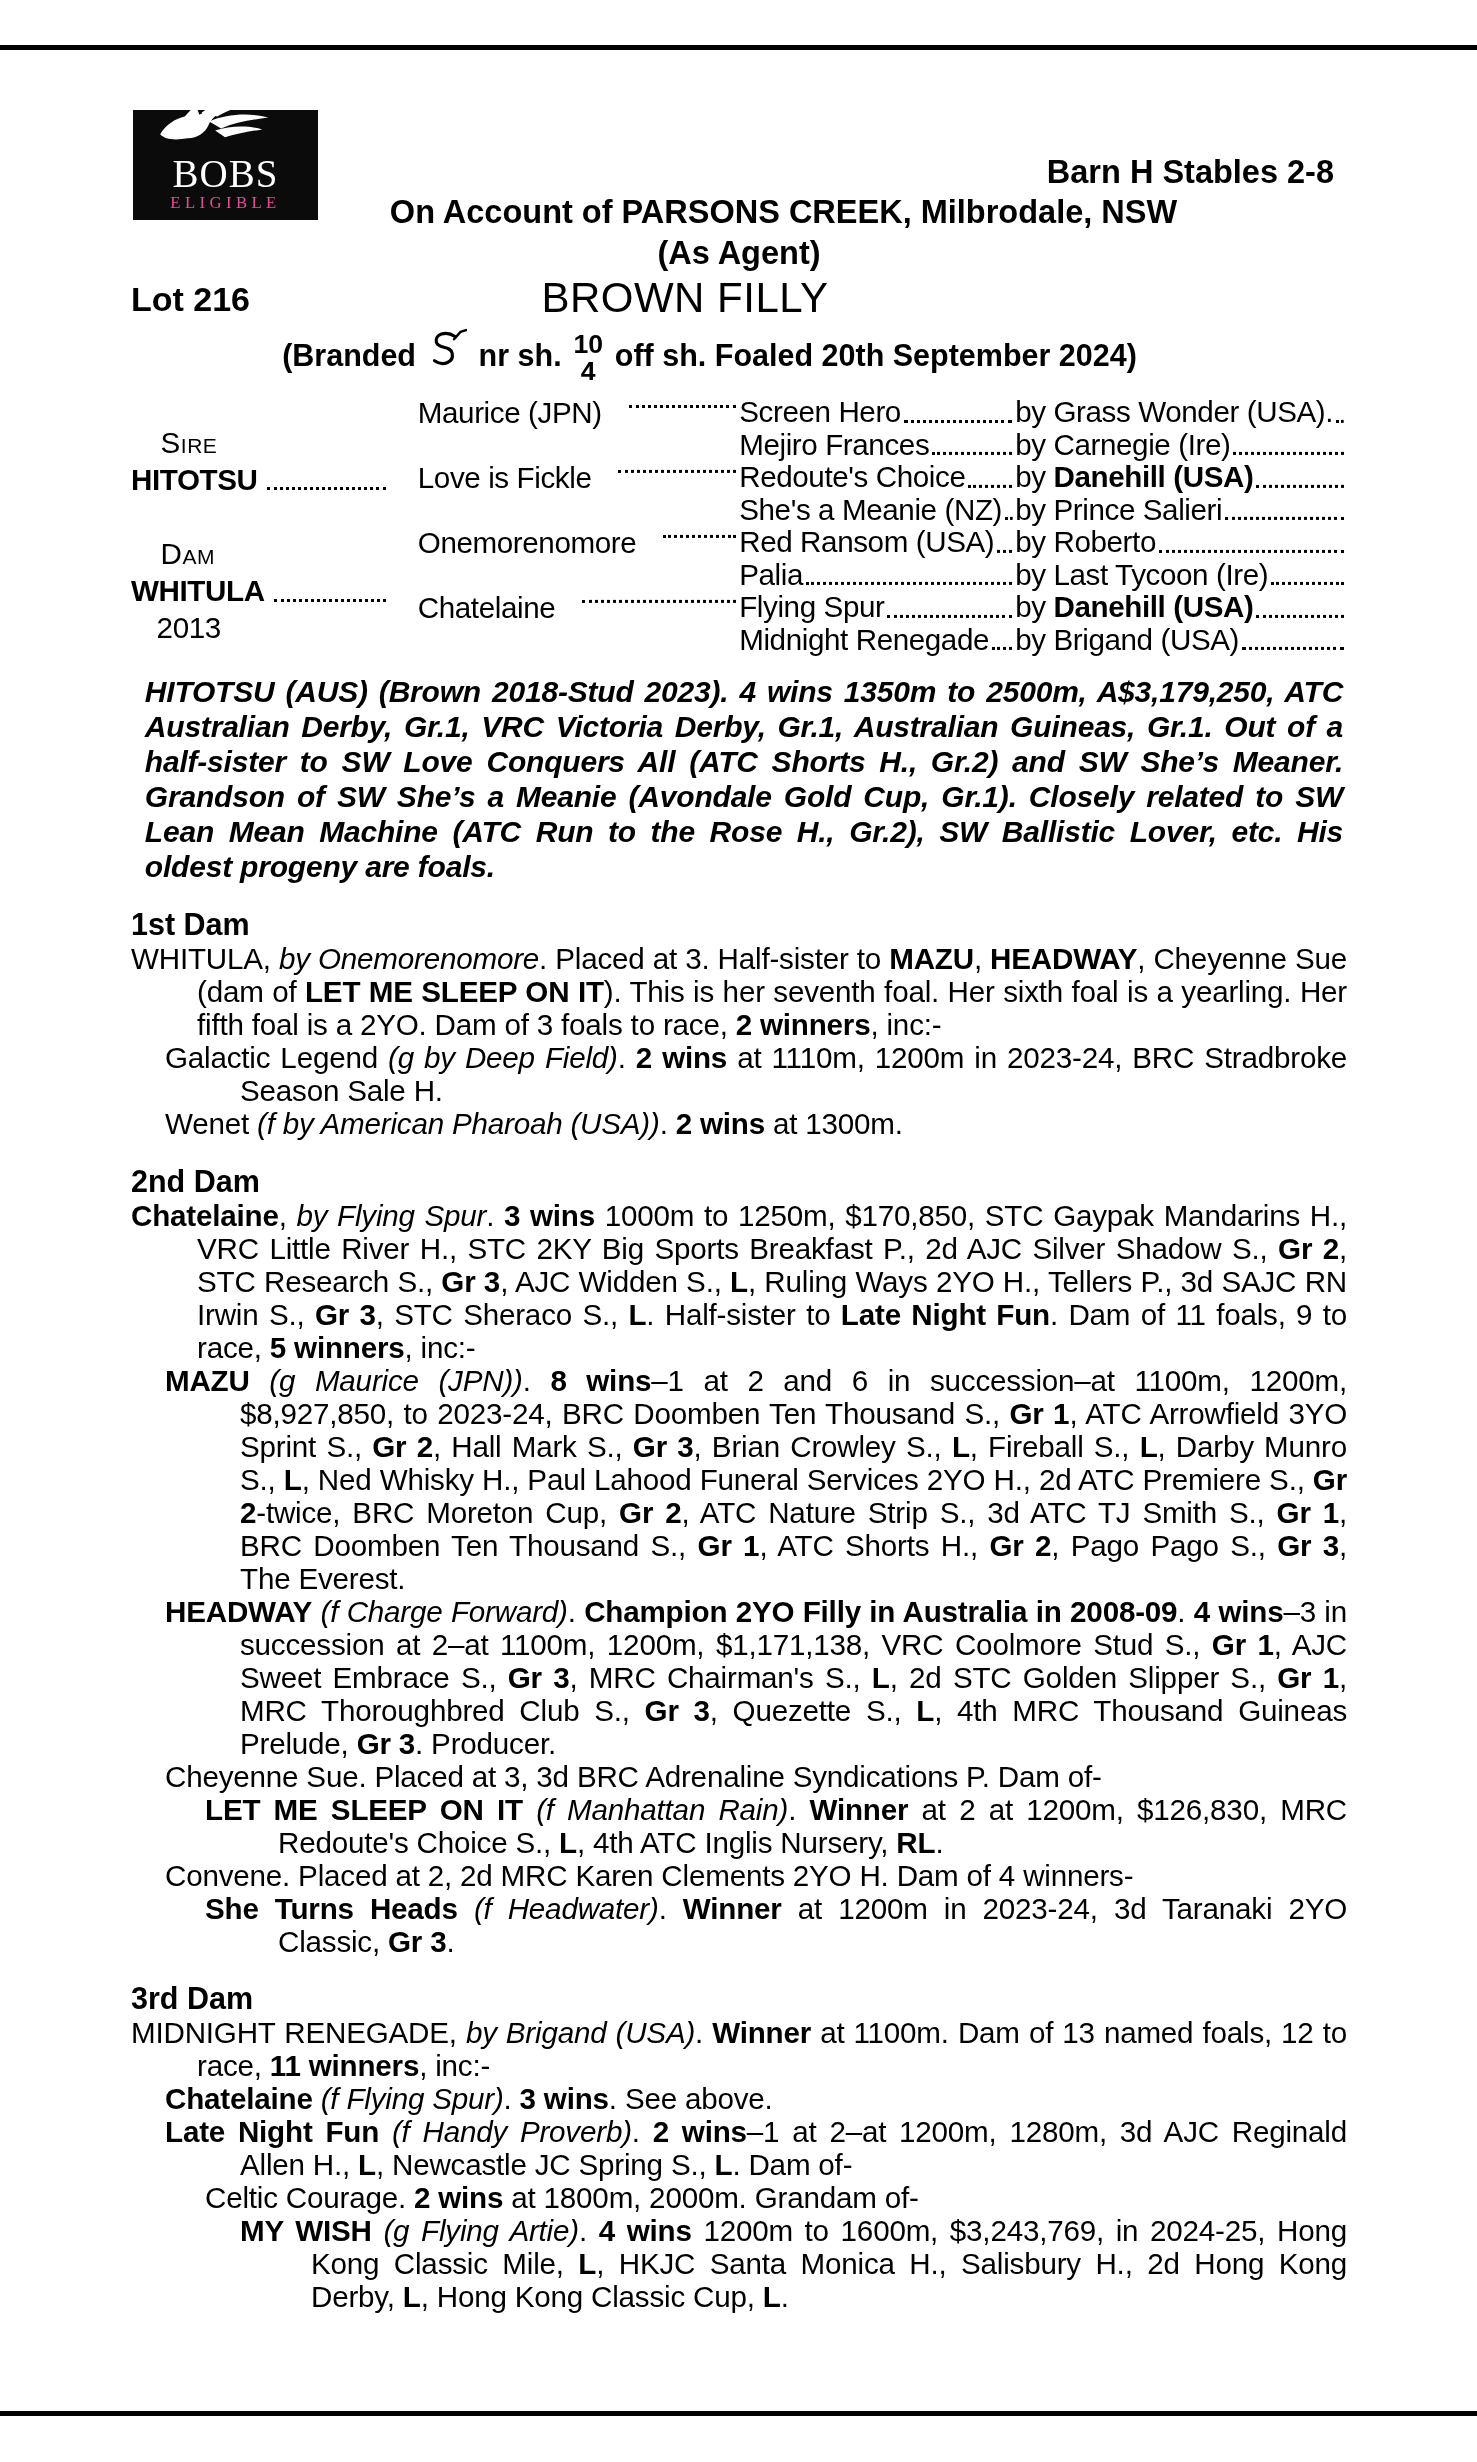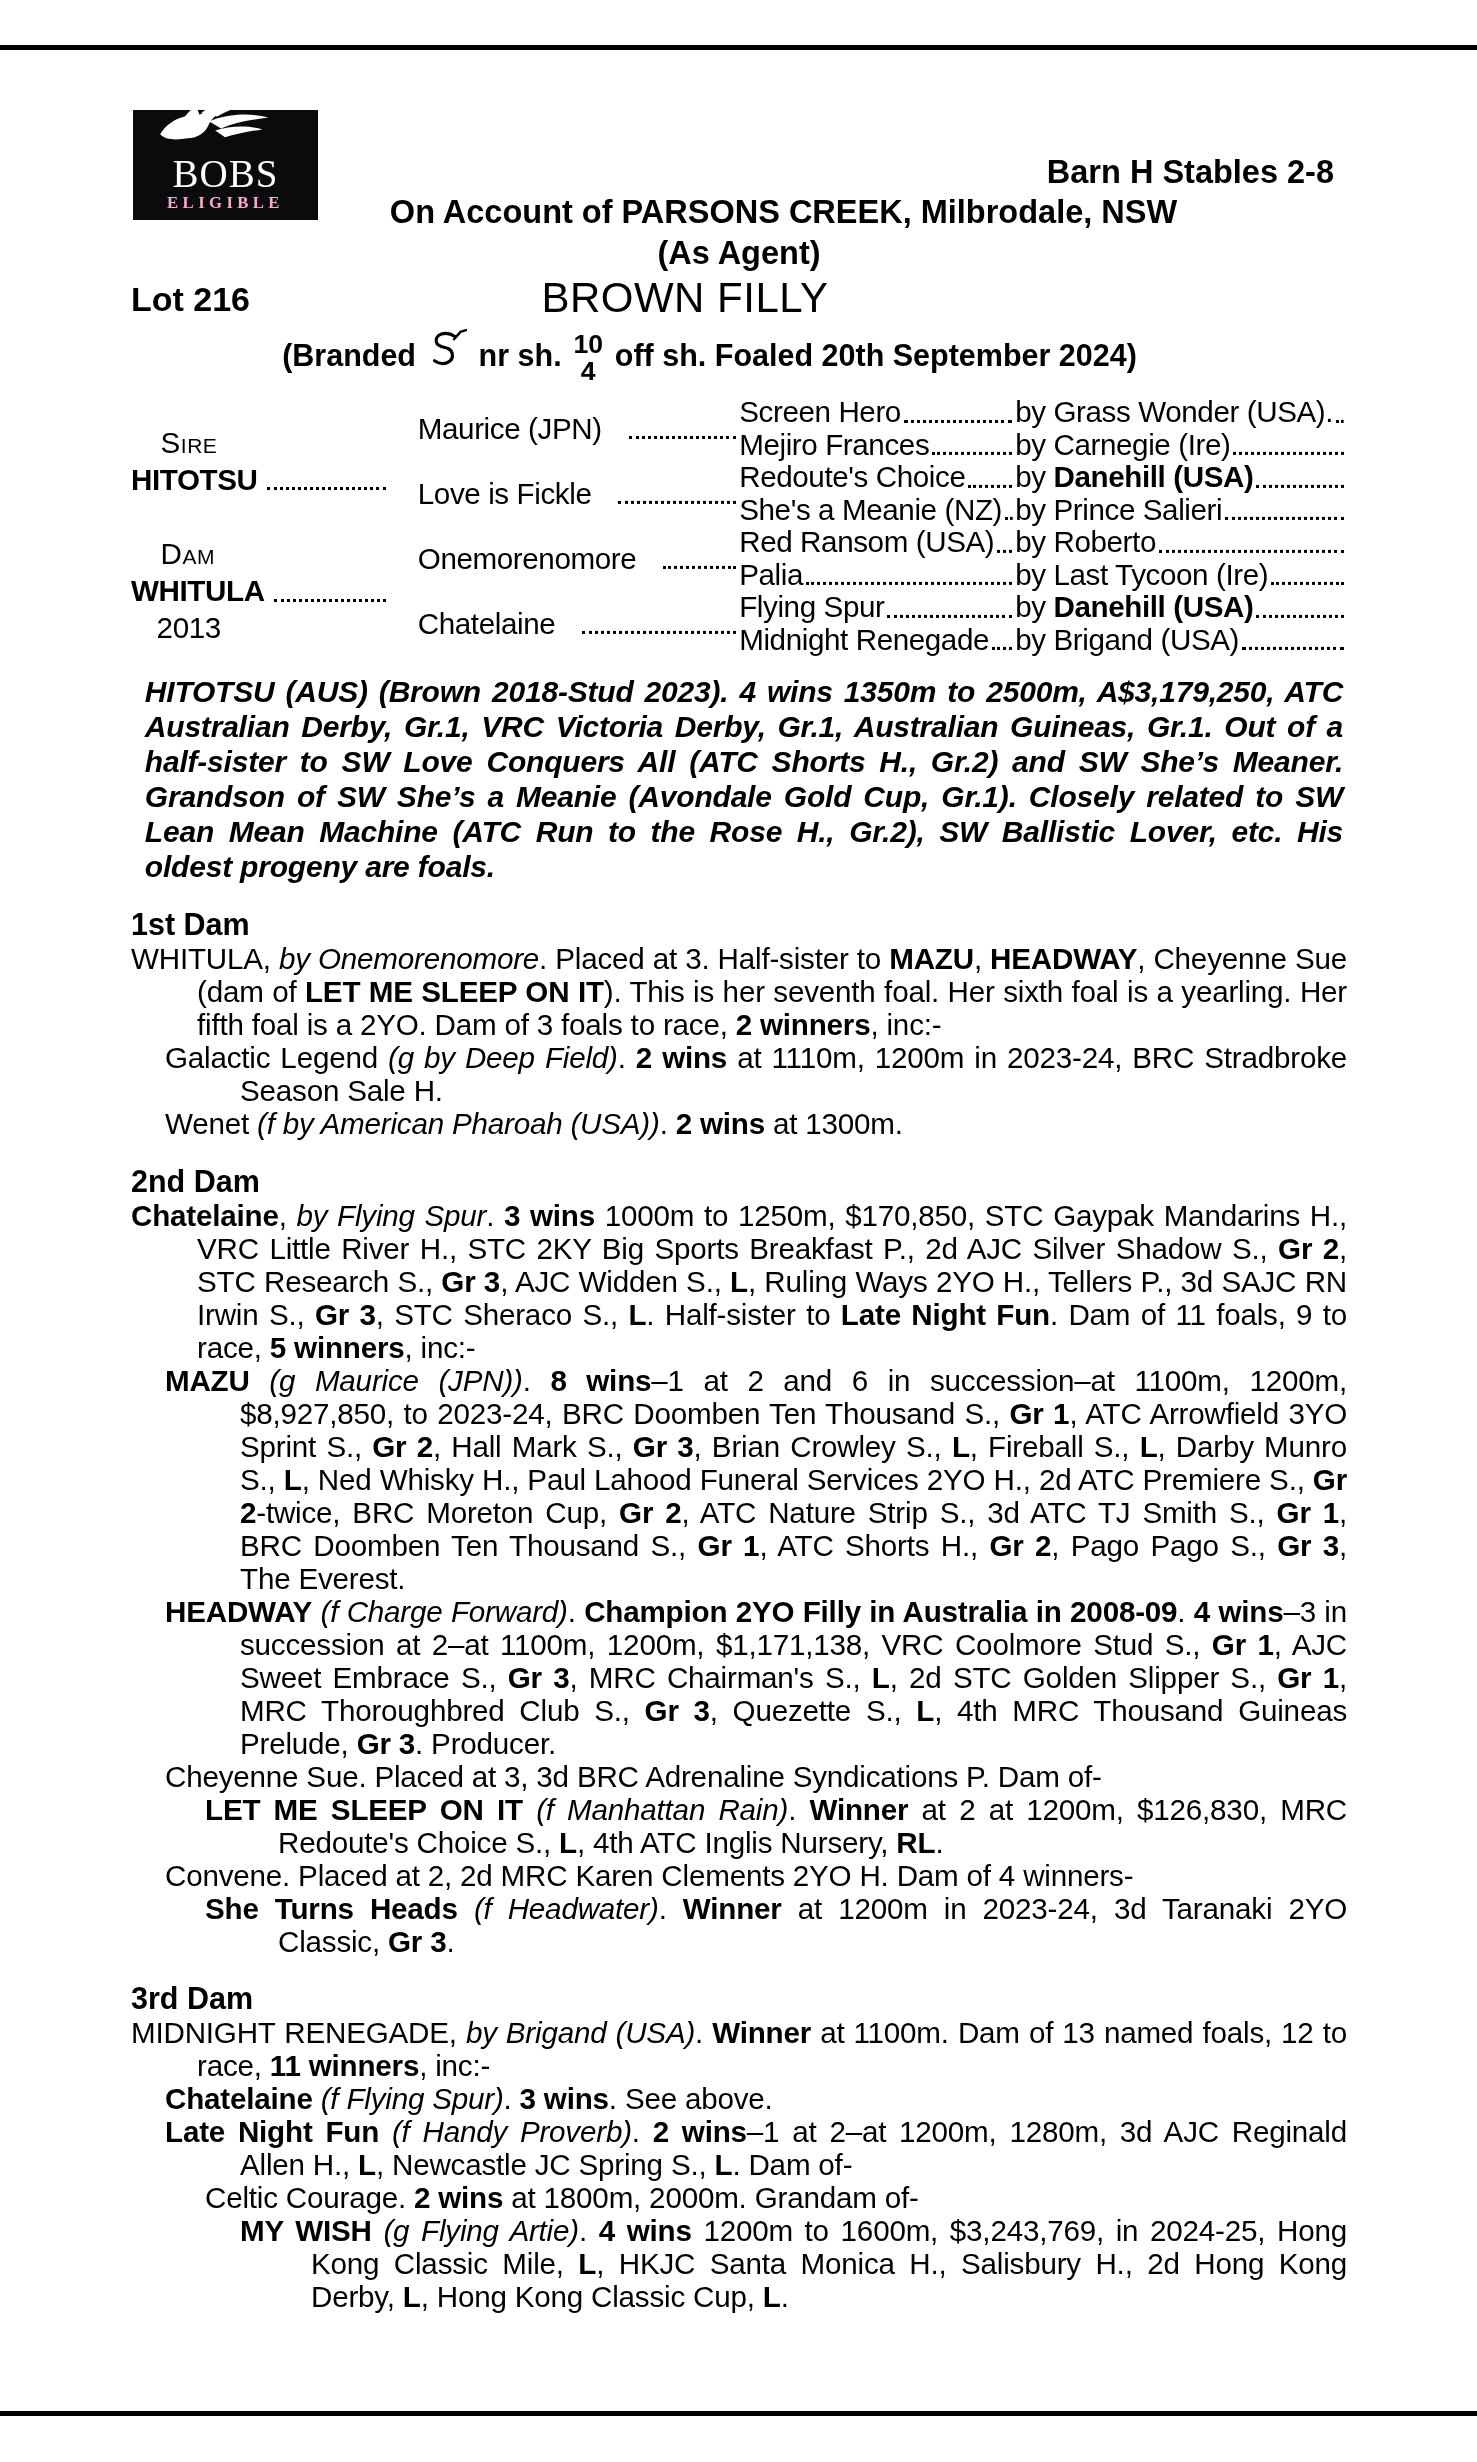--- a/index.html
+++ b/index.html
@@ -7,21 +7,21 @@
         font-family:"Liberation Sans","DejaVu Sans",sans-serif;color:#000;overflow:hidden;}
   .rule{position:absolute;left:0;right:0;height:4.9px;background:#000;}
   .rule-top{top:45px;}
   .rule-bottom{top:2411px;}
 
   
   .logo{position:absolute;left:126px;top:110px;width:185px;height:110px;background:#0b0b0b;
         display:flex;flex-direction:column;align-items:center;justify-content:flex-end;padding-bottom:6.9px;box-sizing:border-box;margin-left:7px;}
   .logo svg{width:148px;height:57px;margin-bottom:-2px;}
   .logo-bobs{font-family:"Liberation Serif","DejaVu Serif",serif;color:#fff;font-size:39px;line-height:39px;letter-spacing:1px;}
-  .logo-eligible{font-family:"Liberation Serif","DejaVu Serif",serif;color:#f9a8d4;font-size:16.7px;line-height:19.7px;letter-spacing:4.4px;font-weight:bold;}
+  .logo-eligible{font-family:"Liberation Serif","DejaVu Serif",serif;color:#ec4899;font-size:16.7px;line-height:19.7px;letter-spacing:4.4px;}
   .barn{position:absolute;right:144px;top:154px;font-size:32.5px;font-weight:700;}
   .account{position:absolute;left:89px;right:0;top:194px;text-align:center;font-size:32.5px;font-weight:700;}
   .agent{position:absolute;left:0;right:0;top:235px;text-align:center;font-size:32.5px;font-weight:700;}
   .lot{position:absolute;left:131px;top:280px;font-size:34px;font-weight:700;}
   .title{position:absolute;left:0;right:108px;top:274px;text-align:center;font-size:42px;font-weight:400;letter-spacing:0.5px;}
   .branded{position:absolute;left:0;right:59px;top:329px;display:flex;justify-content:center;align-items:center;gap:11.8px;font-size:30.5px;font-weight:bold;}
   .brand-mark svg{width:39px;height:45px;transform:translateY(-3.9px);}
   .frac{display:inline-flex;flex-direction:column;align-items:center;line-height:1;font-size:26.6px;transform:translateY(2px);}
   .frac span{display:block;}
 
@@ -31,21 +31,21 @@
   
   .ped{display:flex;width:100%;font-size:29.6px;letter-spacing:-0.4px;}
   .ped-col1{width:271px;display:flex;flex-direction:column;}
   .ped-half{height:130px;display:flex;flex-direction:column;justify-content:center;gap:3px;}
   .ped-label{padding-left:29.6px;font-variant:small-caps;font-size:29.6px;letter-spacing:0.5px;}
   .ped-name-line{display:flex;align-items:center;gap:6px;}
   .ped-name-line .b{white-space:nowrap;}
   .ped-year{padding-left:25.6px;}
   .ped-col2{flex:1;display:flex;flex-direction:column;}
   .ped-group{height:65px;display:flex;}
-  .ped-parent{width:350px;box-sizing:border-box;padding-left:28.6px;display:flex;align-items:center;gap:24px;}
+  .ped-parent{width:350px;box-sizing:border-box;padding-left:28.6px;display:flex;align-items:flex-start;gap:24px;}
   .ped-parent-name{white-space:nowrap;}
   .ped-leaves{flex:1;display:flex;flex-direction:column;}
   .ped-leaf{height:32.5px;display:flex;align-items:center;}
   .leaf-name-wrap{width:276px;display:flex;align-items:center;overflow:hidden;}
   .leaf-name{white-space:nowrap;}
   .leaf-by{flex:1;display:flex;align-items:center;overflow:hidden;}
   .leaf-by-text{white-space:nowrap;}
   .leader{flex:1 1 auto;min-width:7.9px;height:0;border-bottom:3.3px dotted #000;margin:0 3px;transform:translateY(8.9px);}
 
   

